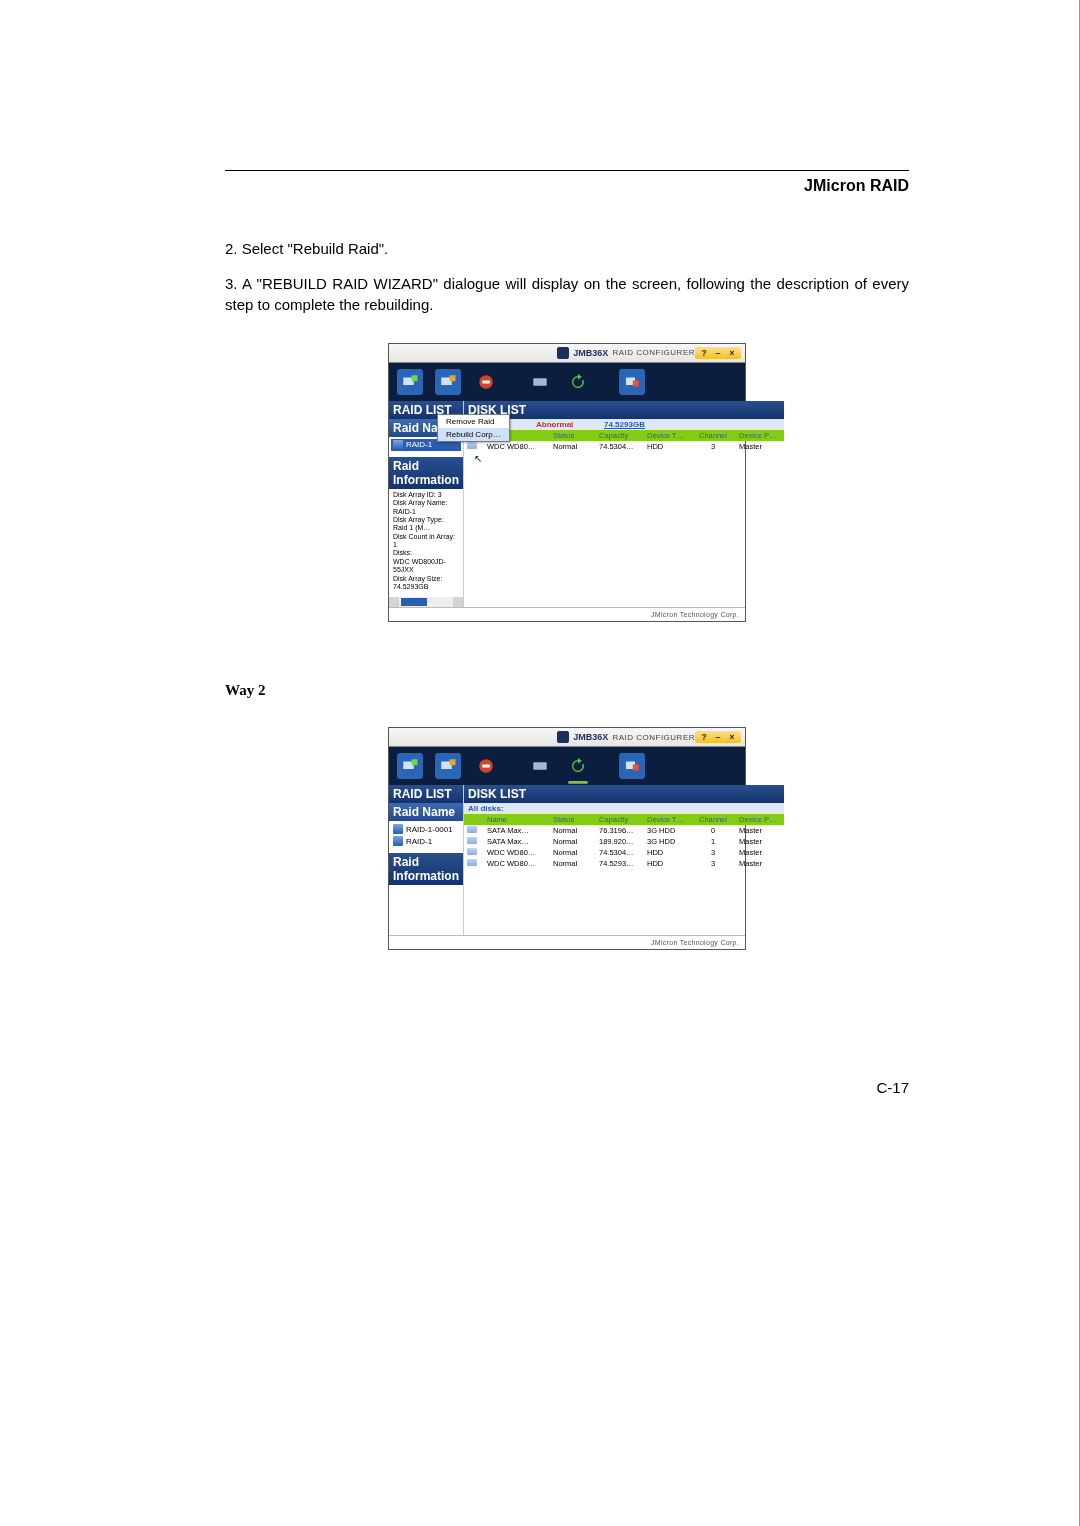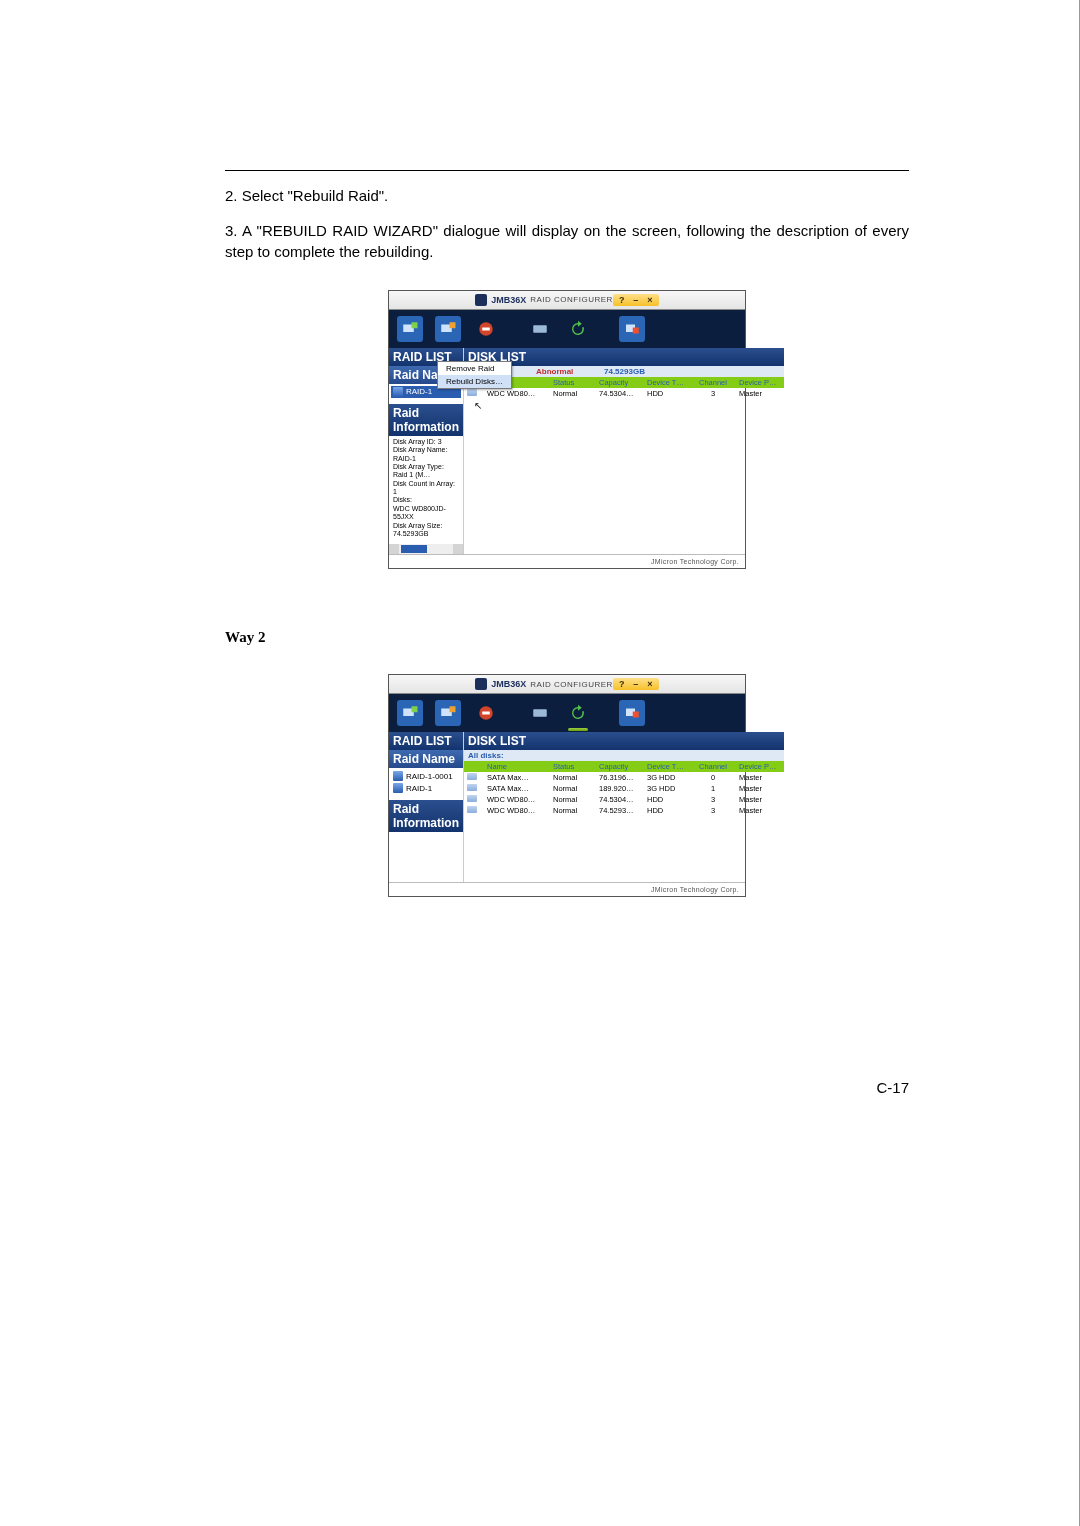--- a/index.html
+++ b/index.html
@@ -55,21 +55,21 @@
     width: 356px;
     border: 1px solid #555;
     background: #fff;
     font-size: 8px;
     color: #000;
   }
   
   .shot-title {
     display: flex;
     align-items: center;
-    justify-content: center;
+    justify-content: flex-end;
     padding: 3px 4px;
     background: linear-gradient(#f7f7f7, #e5e5e5);
     border-bottom: 1px solid #888;
   }
   .shot-title-left {
     display: flex;
     align-items: center;
     gap: 4px;
   }
   .shot-title-left .logo {
@@ -175,21 +175,21 @@
     flex-direction: column;
   }
   .status-row {
     background: #dfe9f6;
     display: flex;
     font-size: 8px;
   }
   .status-row .c { padding: 1px 4px; }
   .status-row .cname { width: 60px; font-weight: bold; color: #2a5db0; }
   .status-row .cstat { width: 60px; color: #c03030; font-weight: bold; }
-  .status-row .csz   { color: #2a5db0; font-weight: bold; }
+  .status-row .csz   { color: #2a5db0; font-weight: bold; text-decoration: underline; }
   .tbl-head, .tbl-row {
     display: flex;
     font-size: 7.5px;
   }
   .tbl-head { background: #84cc16; color: #2a5db0; }
   .col { padding: 1px 3px; }
   .c-icon { width: 14px; }
   .c-name { width: 60px; }
   .c-stat { width: 40px; }
   .c-cap  { width: 42px; }
@@ -222,20 +222,21 @@
   }
   .rel { position: relative; }
   .tbl-rows { flex: 1; }
 </style>
 </head>
 <body>
 
 <div class="page">
 
   <hr class="rule">
+  <div class="header-title">JMicron RAID</div>
 
   <p class="instr">2. Select "Rebuild Raid".</p>
   <p class="instr">3. A "REBUILD RAID WIZARD" dialogue will display on the screen, following the description of every step to complete the rebuilding.</p>
 
   <div class="shot-wrap">
     <div class="shot rel">
 
       <div class="shot-title">
         <div class="shot-title-left">
           <span class="logo"></span>
@@ -339,21 +340,21 @@
               <div class="col c-cap">74.5304…</div>
               <div class="col c-dev">HDD</div>
               <div class="col c-ch">3</div>
               <div class="col c-dp">Master</div>
             </div>
           </div>
         </div>
 
         <div class="ctx-menu" style="left:48px; top:13px;">
           <div>Remove Raid</div>
-          <div class="hov">Rebuild Disks…</div>
+          <div class="hov">Rebuild Corp…</div>
         </div>
         <span style="position:absolute; left:85px; top:52px; font-size:10px;">↖</span>
       </div>
       <div class="shot-footer">JMicron Technology Corp.</div>
     </div>
   </div>
 
   <p class="section-heading">Way 2</p>
 
   <div class="shot-wrap">

